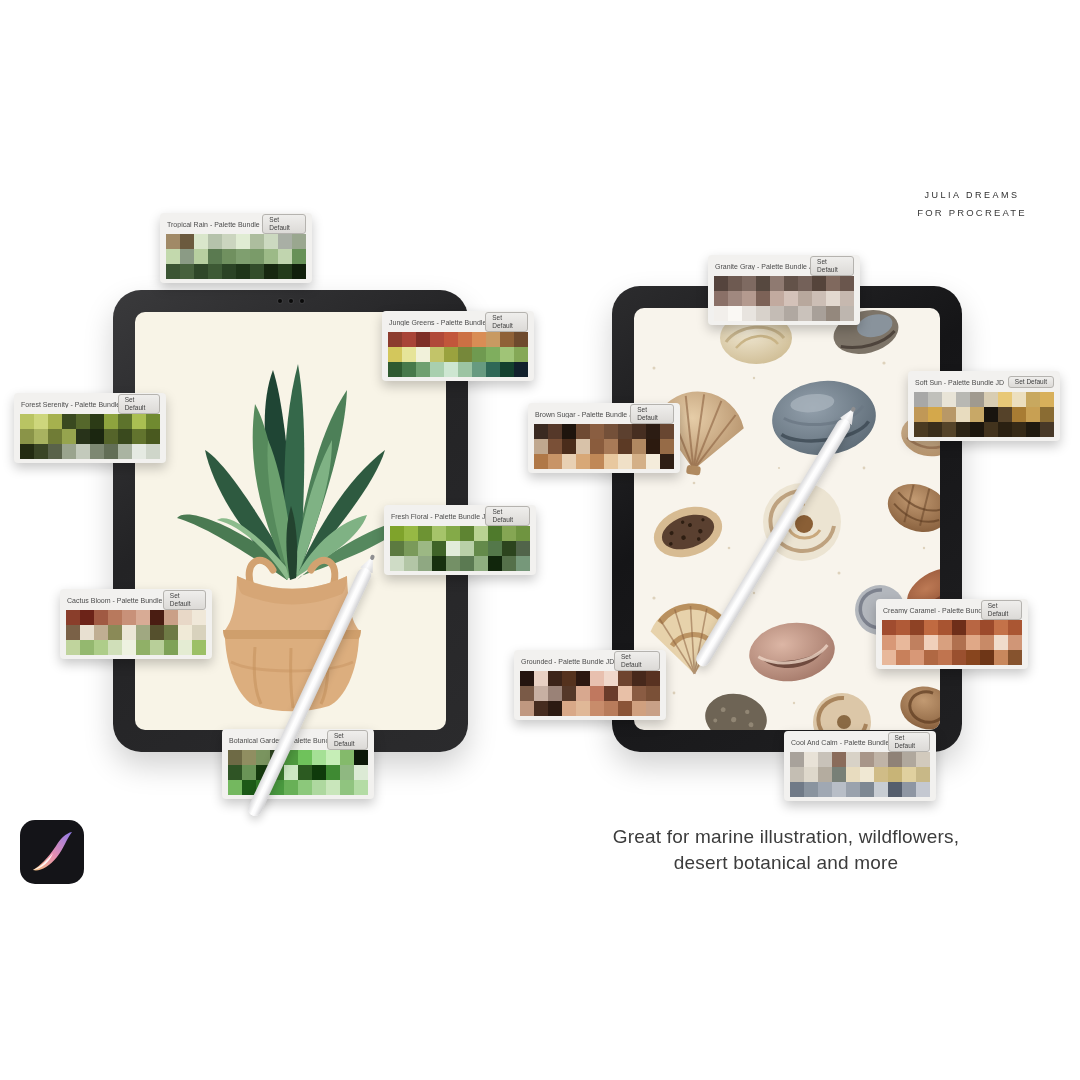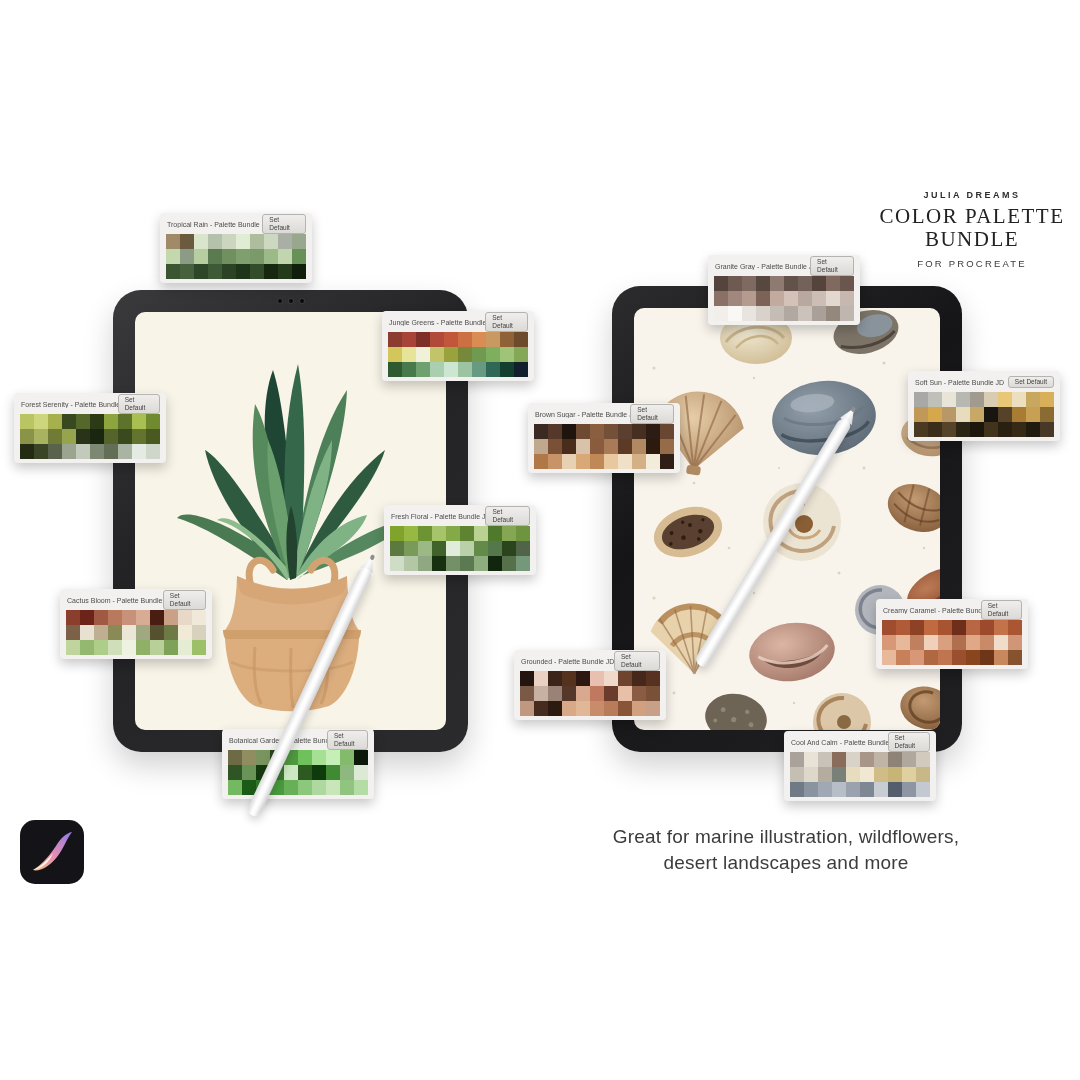--- a/index.html
+++ b/index.html
@@ -1,21 +1,21 @@
 <!DOCTYPE html>
 <html><head>
 <meta charset="utf-8">
 <style>
   html,body{margin:0;padding:0;background:#fff;}
   #canvas{position:relative;width:1080px;height:1080px;background:#ffffff;overflow:hidden;
           font-family:"Liberation Sans",sans-serif;}
 
   
   .header{position:absolute;left:868px;top:190px;width:208px;text-align:center;z-index:5;}
-  .brand{font-size:9px;letter-spacing:2.5px;color:#2e2e2e;font-weight:bold;}
+  .brand{font-size:9px;letter-spacing:2.5px;color:#2e2e2e;font-weight:normal;}
   .title{font-family:"Liberation Serif",serif;font-size:21px;letter-spacing:1.5px;color:#222;
          line-height:1.1;margin-top:5px;}
   .subtitle{font-size:9.5px;letter-spacing:2.2px;color:#3a3a3a;margin-top:7px;}
 
   
   .tablet{position:absolute;border-radius:28px;z-index:10;box-shadow:0 14px 30px rgba(0,0,0,.18);}
   .tablet .screen{position:absolute;left:22px;top:22px;right:22px;bottom:22px;border-radius:10px;
                   overflow:hidden;}
   .tablet .cam{position:absolute;top:9px;left:50%;transform:translateX(-50%);display:flex;gap:7px;}
   .tablet .cam i{width:4px;height:4px;border-radius:50%;background:#0a0a0a;box-shadow:0 0 0 1px #3a3a3c;}
@@ -71,24 +71,20 @@
   
   #procreate-icon{position:absolute;left:20px;top:820px;width:64px;height:64px;z-index:5;}
 </style>
 </head>
 <body>
 
 <div id="canvas">
 
   <div class="header">
     <div class="brand">JULIA DREAMS</div>
-    <div class="title">
-      <div>COLOR PALETTE</div>
-      <div>BUNDLE</div>
-    </div>
     <div class="subtitle">FOR PROCREATE</div>
   </div>
 
   <div class="tablet" id="tablet-left">
     <div class="cam">
         <i></i>
         <i></i>
         <i></i>
       </div>
     <div class="screen">
@@ -759,21 +755,21 @@
         <div class="swatch" style="background: rgb(184, 190, 199);"></div>
         <div class="swatch" style="background: rgb(154, 162, 173);"></div>
         <div class="swatch" style="background: rgb(126, 136, 147);"></div>
         <div class="swatch" style="background: rgb(200, 205, 211);"></div>
         <div class="swatch" style="background: rgb(85, 94, 109);"></div>
         <div class="swatch" style="background: rgb(142, 150, 163);"></div>
         <div class="swatch" style="background: rgb(196, 200, 209);"></div>
       </div>
     </div>
 
-  <div class="caption" id="caption-right">Great for marine illustration, wildflowers, desert landscapes and more</div>
+  <div class="caption" id="caption-right">Great for marine illustration, wildflowers, desert botanical and more</div>
 
   <svg id="procreate-icon" viewBox="0 0 64 64">
     <defs>
       <linearGradient id="pg" x1="0" y1="1" x2="1" y2="0">
         <stop offset="0" stop-color="#f3c07e"></stop>
         <stop offset=".45" stop-color="#e78fb0"></stop>
         <stop offset="1" stop-color="#8f7ae8"></stop>
       </linearGradient>
     </defs>
     <rect width="64" height="64" rx="15" fill="#141418"></rect>

